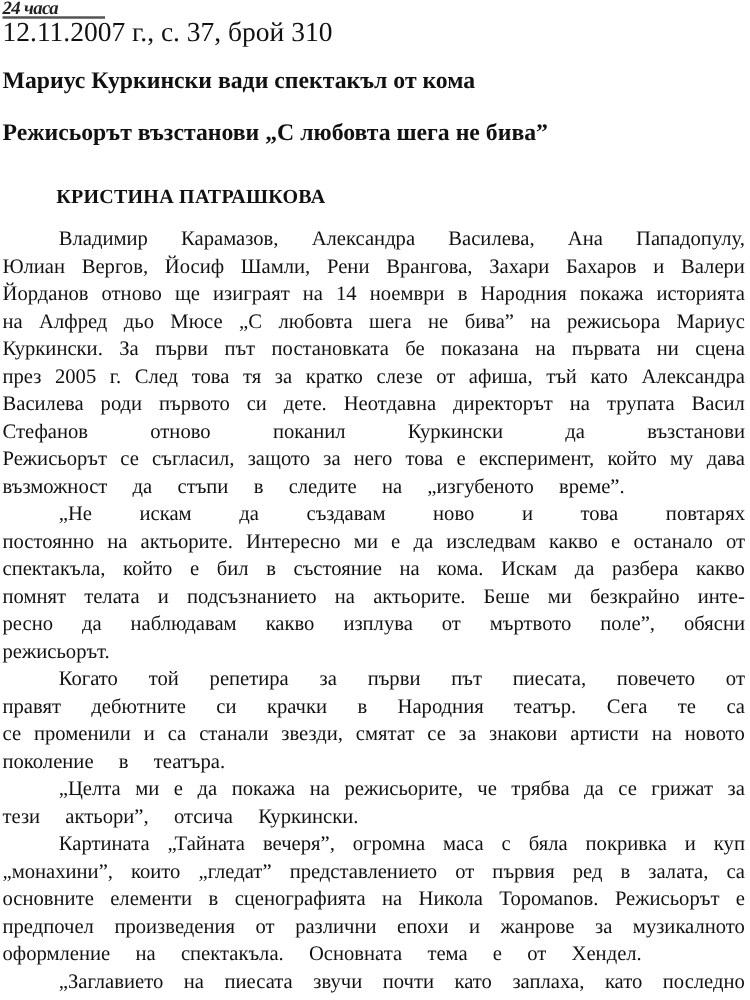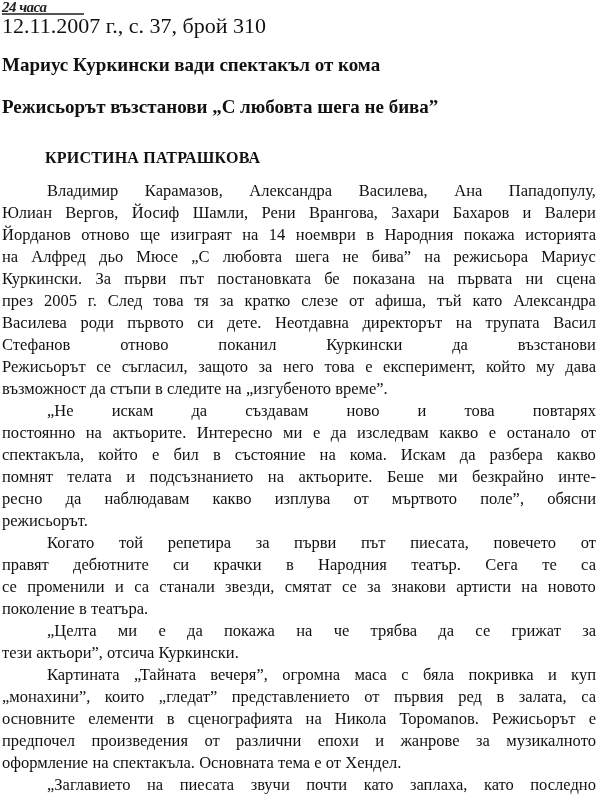--- a/index.html
+++ b/index.html
@@ -9,21 +9,21 @@
   .logo-text { font-family: Liberation Serif, serif; font-weight: bold; font-style: italic;
                font-size: 15px; letter-spacing: -0.5px; line-height: 14px; color: #222; display: block; }
   .logo-rule { position: absolute; left: 0; top: 13px; width: 82px; height: 2px; background: #555; }
   .dateline { position: absolute; left: 2px; top: 14px; font-weight: normal; font-size: 22px; line-height: 24px; }
   .headline { position: absolute; left: 2px; font-weight: bold; font-size: 19px; line-height: 24px; white-space: nowrap; }
   .h1 { top: 53px; }
   .h2 { top: 95px; }
   .author { position: absolute; left: 45px; top: 147px; font-weight: bold; font-size: 16px; line-height: 22px; letter-spacing: 0.2px; }
   .article { position: absolute; left: 2px; top: 180px; width: 594px; font-size: 16.5px; }
   .line { height: 22px; line-height: 22px; white-space: nowrap; display: flex; justify-content: space-between; }
-  .line.last { justify-content: flex-start; }
+  .line.last { justify-content: flex-start; gap: 16px; }
   .line.last span.w { margin-right: 4.2px; }
   .line.indent { padding-left: 45px; }
 </style>
 </head>
 <body>
 
 <div class="logo">
   <span class="logo-text">24 часа</span>
   <div class="logo-rule"></div>
 </div>
@@ -263,20 +263,21 @@
       <span class="w">в</span>
       <span class="w">театъра.</span>
     </div>
     <div class="line indent">
       <span class="w">„Целта</span>
       <span class="w">ми</span>
       <span class="w">е</span>
       <span class="w">да</span>
       <span class="w">покажа</span>
       <span class="w">на</span>
+      <span class="w">режисьорите,</span>
       <span class="w">че</span>
       <span class="w">трябва</span>
       <span class="w">да</span>
       <span class="w">се</span>
       <span class="w">грижат</span>
       <span class="w">за</span>
     </div>
     <div class="line last">
       <span class="w">тези</span>
       <span class="w">актьори”,</span>

